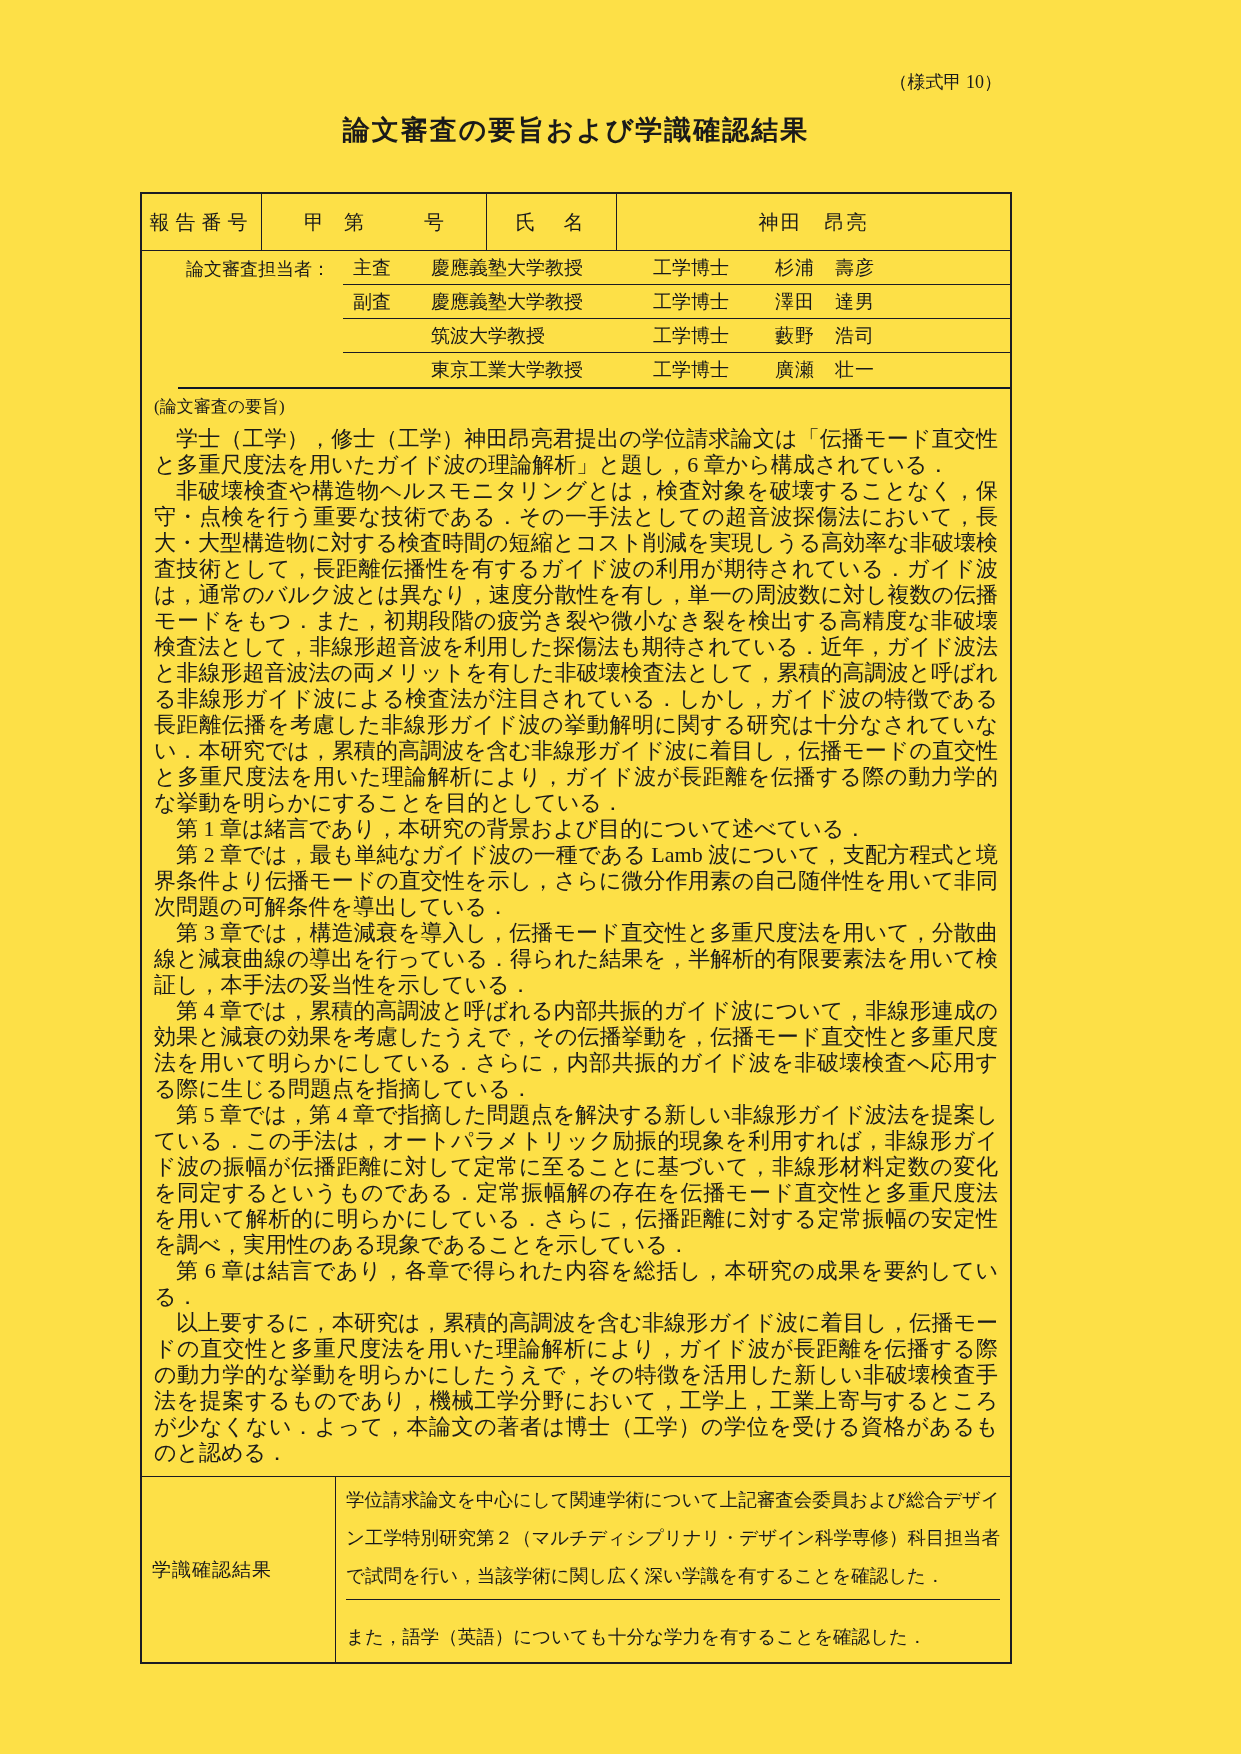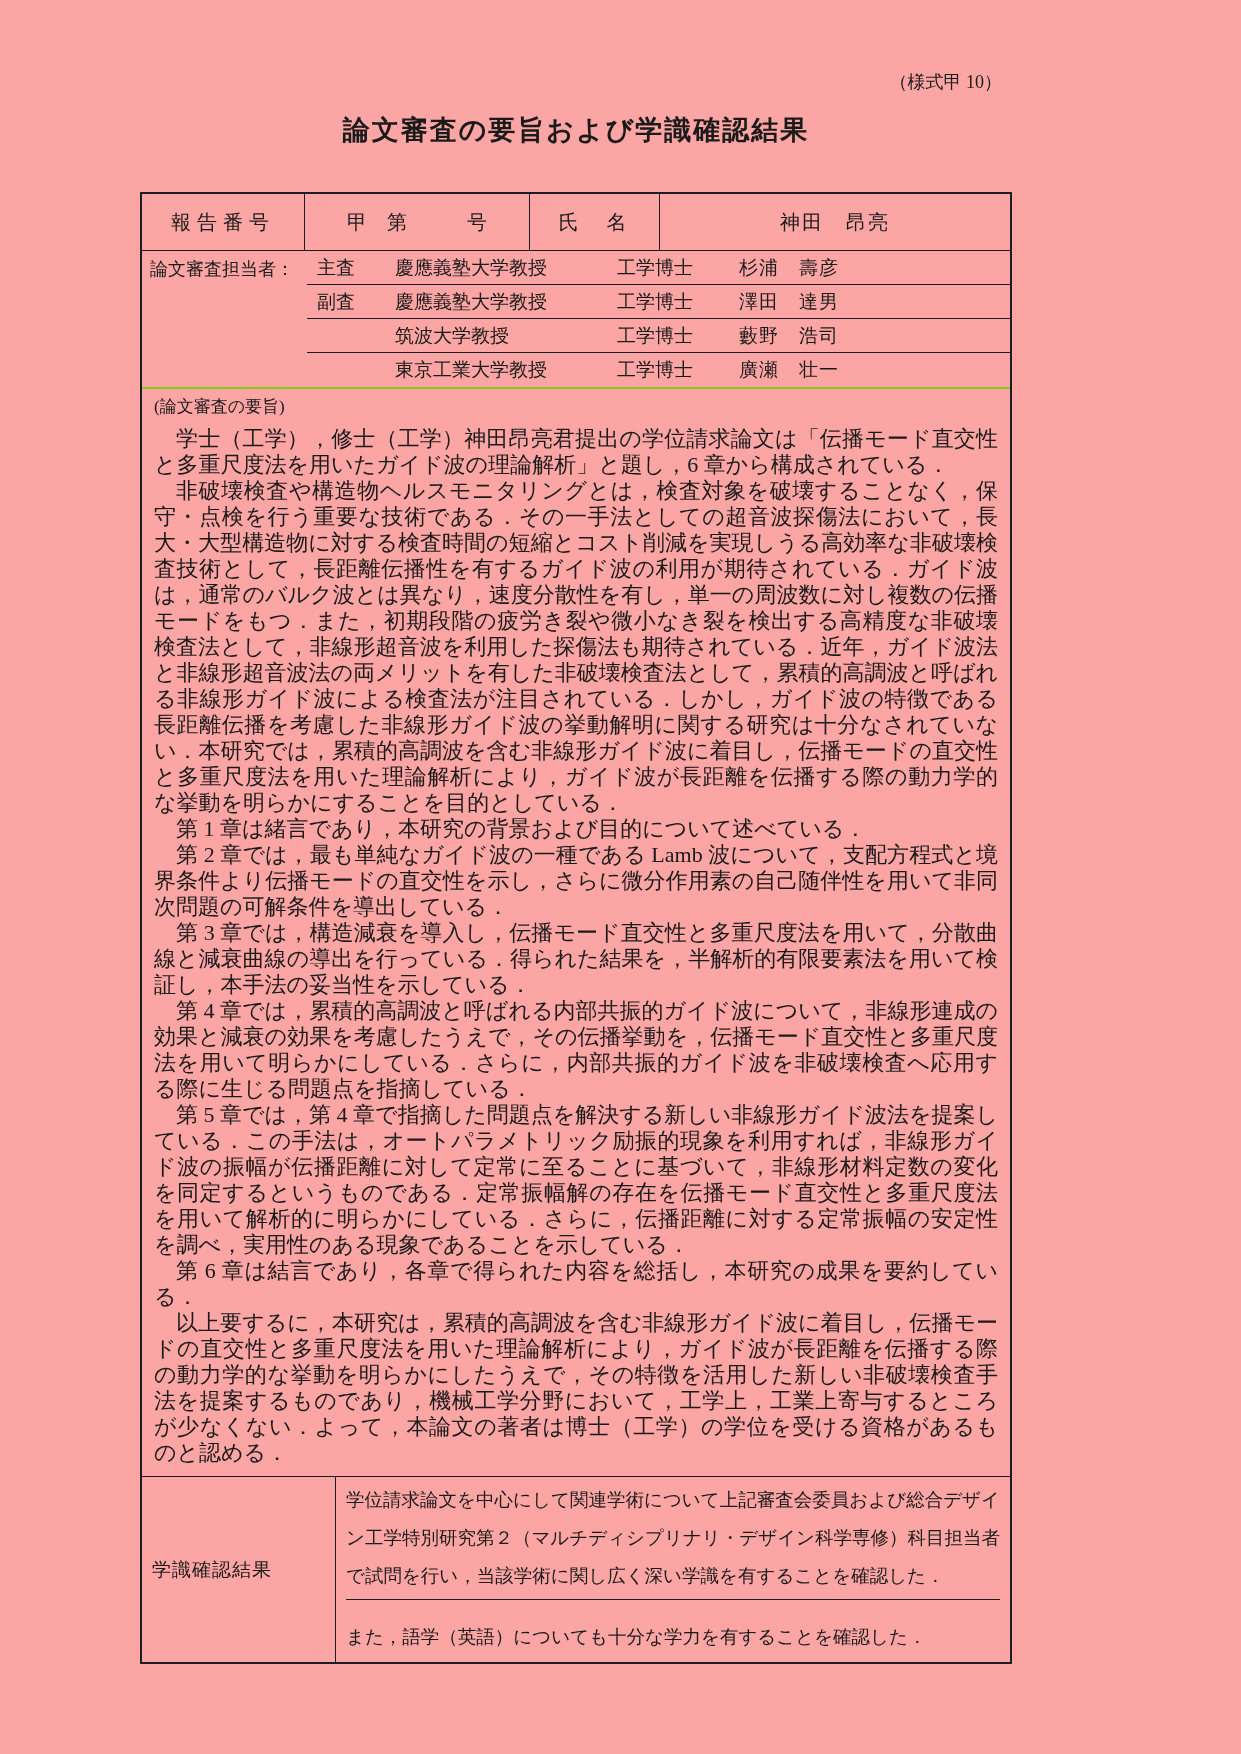--- a/index.html
+++ b/index.html
@@ -6,21 +6,21 @@
   html, body { background: #ffffff; }
   body {
     font-family: "Liberation Serif", "DejaVu Serif", serif;
     color: #1a1a1a;
     -webkit-font-smoothing: antialiased;
   }
   .page {
     position: relative;
     width: 1241px;
     height: 1754px;
-    background: #fca5a5;
+    background: #fde047;
     overflow: hidden;
     text-decoration: underline;
   }
   .content {
     position: absolute;
     left: 140px;
     top: 70px;
     width: 872px;
   }
   .form-code {
@@ -40,26 +40,26 @@
     border: 2px solid #1c1c24;
     width: 100%;
   }
   
   .hdr-row { display: flex; border-bottom: 1px solid #1c1c24; }
   .hdr-cell {
     display: flex; align-items: center; justify-content: center;
     font-size: 20px;
     height: 56px;
   }
-  .c-report-label { width: 163px; border-right: 1px solid #1c1c24; letter-spacing: 6px; }
+  .c-report-label { width: 120px; border-right: 1px solid #1c1c24; letter-spacing: 6px; }
   .c-report-value { width: 225px; border-right: 1px solid #1c1c24; }
   .c-name-label   { width: 130px; border-right: 1px solid #1c1c24; letter-spacing: 4px; }
   .c-name-value   { flex: 1; letter-spacing: 2px; }
   
-  .committee { display: flex; border-bottom: 2px solid #84cc16; }
+  .committee { display: flex; border-bottom: 2px solid #0f172a; margin-left: 36px; }
   .committee-label {
     width: 165px;
     font-size: 18px;
     padding: 6px 4px 0 8px;
   }
   .committee-rows { flex: 1; display: flex; flex-direction: column; }
   .committee-row {
     display: flex;
     align-items: center;
     height: 34px;

